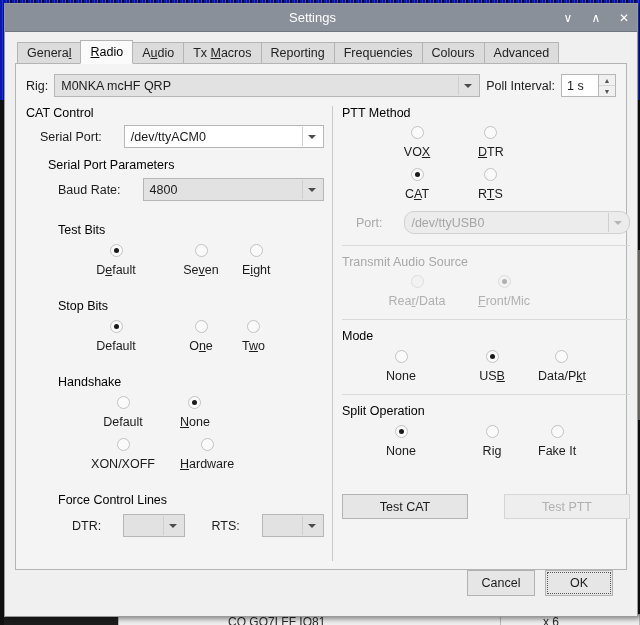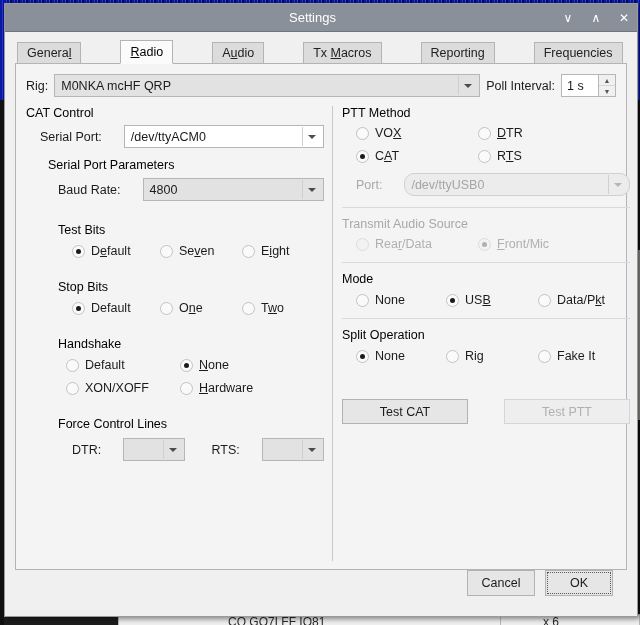--- a/index.html
+++ b/index.html
@@ -85,21 +85,20 @@
   }
 
   
   #tabbar {
     display: flex; align-items: flex-end;
     height: 24px;
     position: relative;
     z-index: 2;
     margin-bottom: -1px;
     padding-left: 2px;
-    gap: 40px;
   }
   .tab {
     height: 22px;
     padding: 0 9px;
     display: flex; align-items: center;
     background: #dcdcdc;
     border: 1px solid #b4b4b4;
     border-bottom: 1px solid #b4b4b4;
     margin-right: -1px;
     font-size: 12.5px;
@@ -200,20 +199,21 @@
   .field-row { display: flex; align-items: center; gap: 22px; margin-bottom: 8px; }
 
   .hsep { height: 1px; background: #d9d9d9; margin: 11px 0 9px 0; }
 
   
   .radio-row { display: flex; align-items: center; }
   .radio {
     display: flex; align-items: center; gap: 6px;
     cursor: pointer;
     white-space: nowrap;
+    flex-direction: column;
   }
   .radio .dot {
     width: 13px; height: 13px;
     border-radius: 50%;
     border: 1px solid #c2c2c2;
     background: #fafafa;
     position: relative;
     flex: none;
   }
   .radio.on .dot::after {

